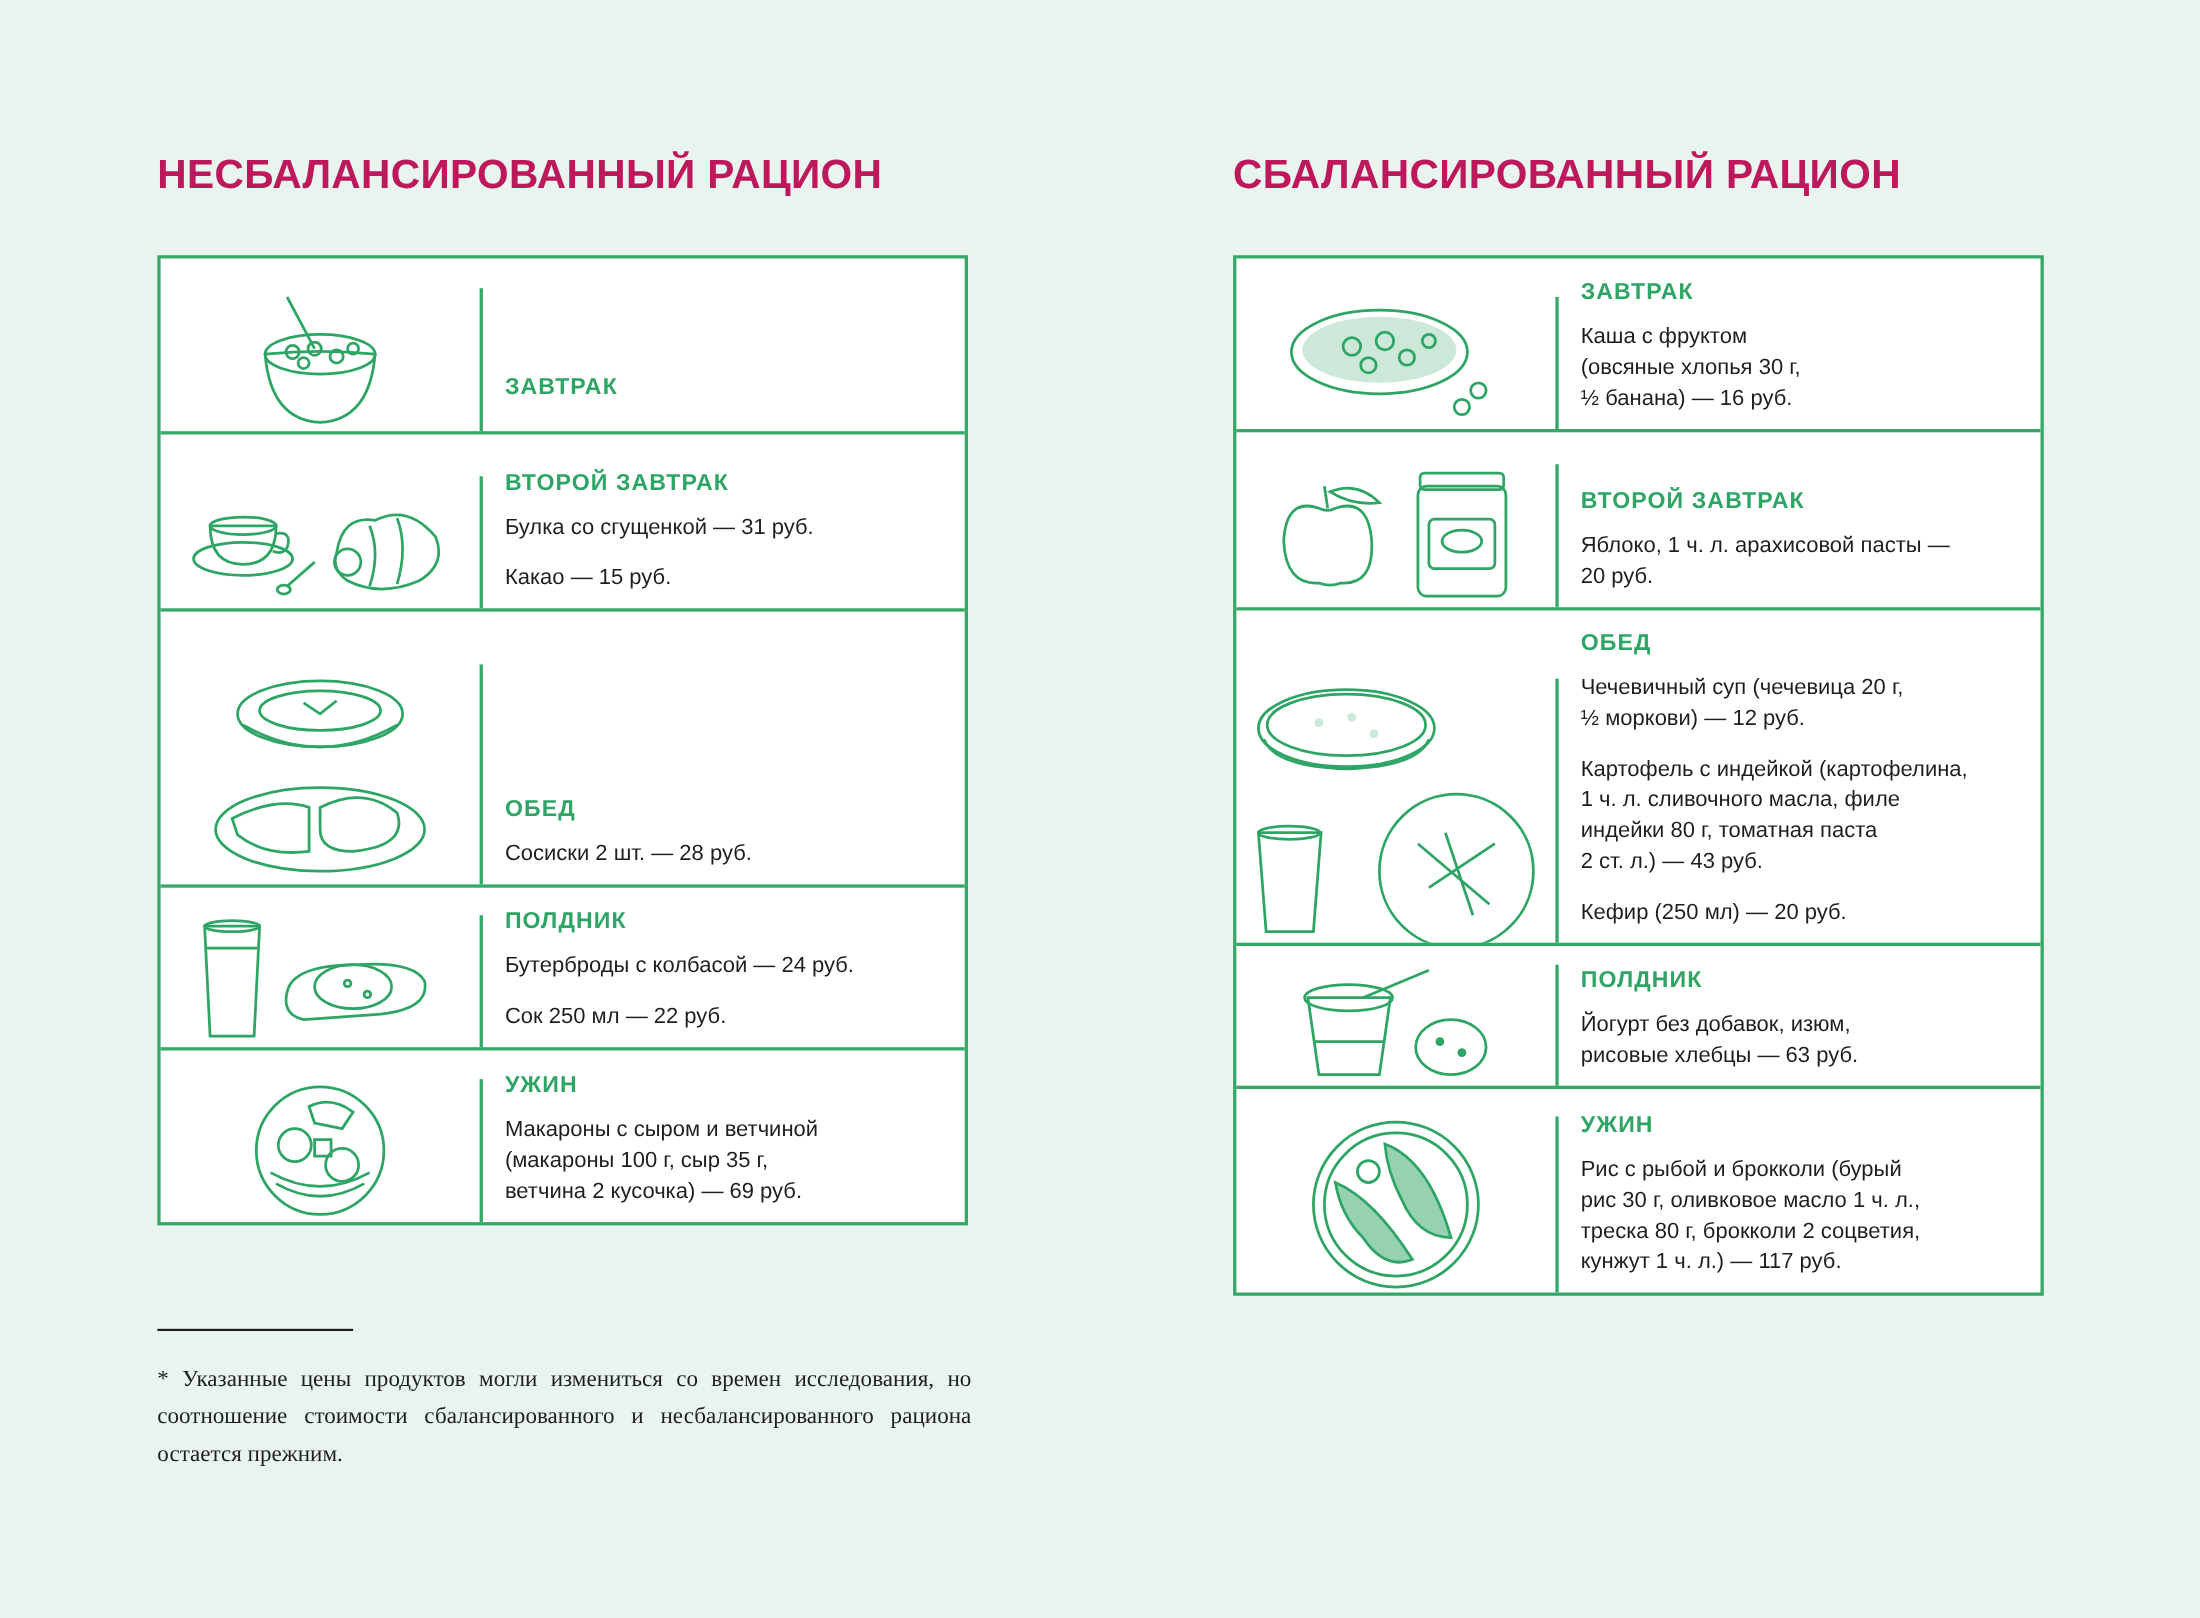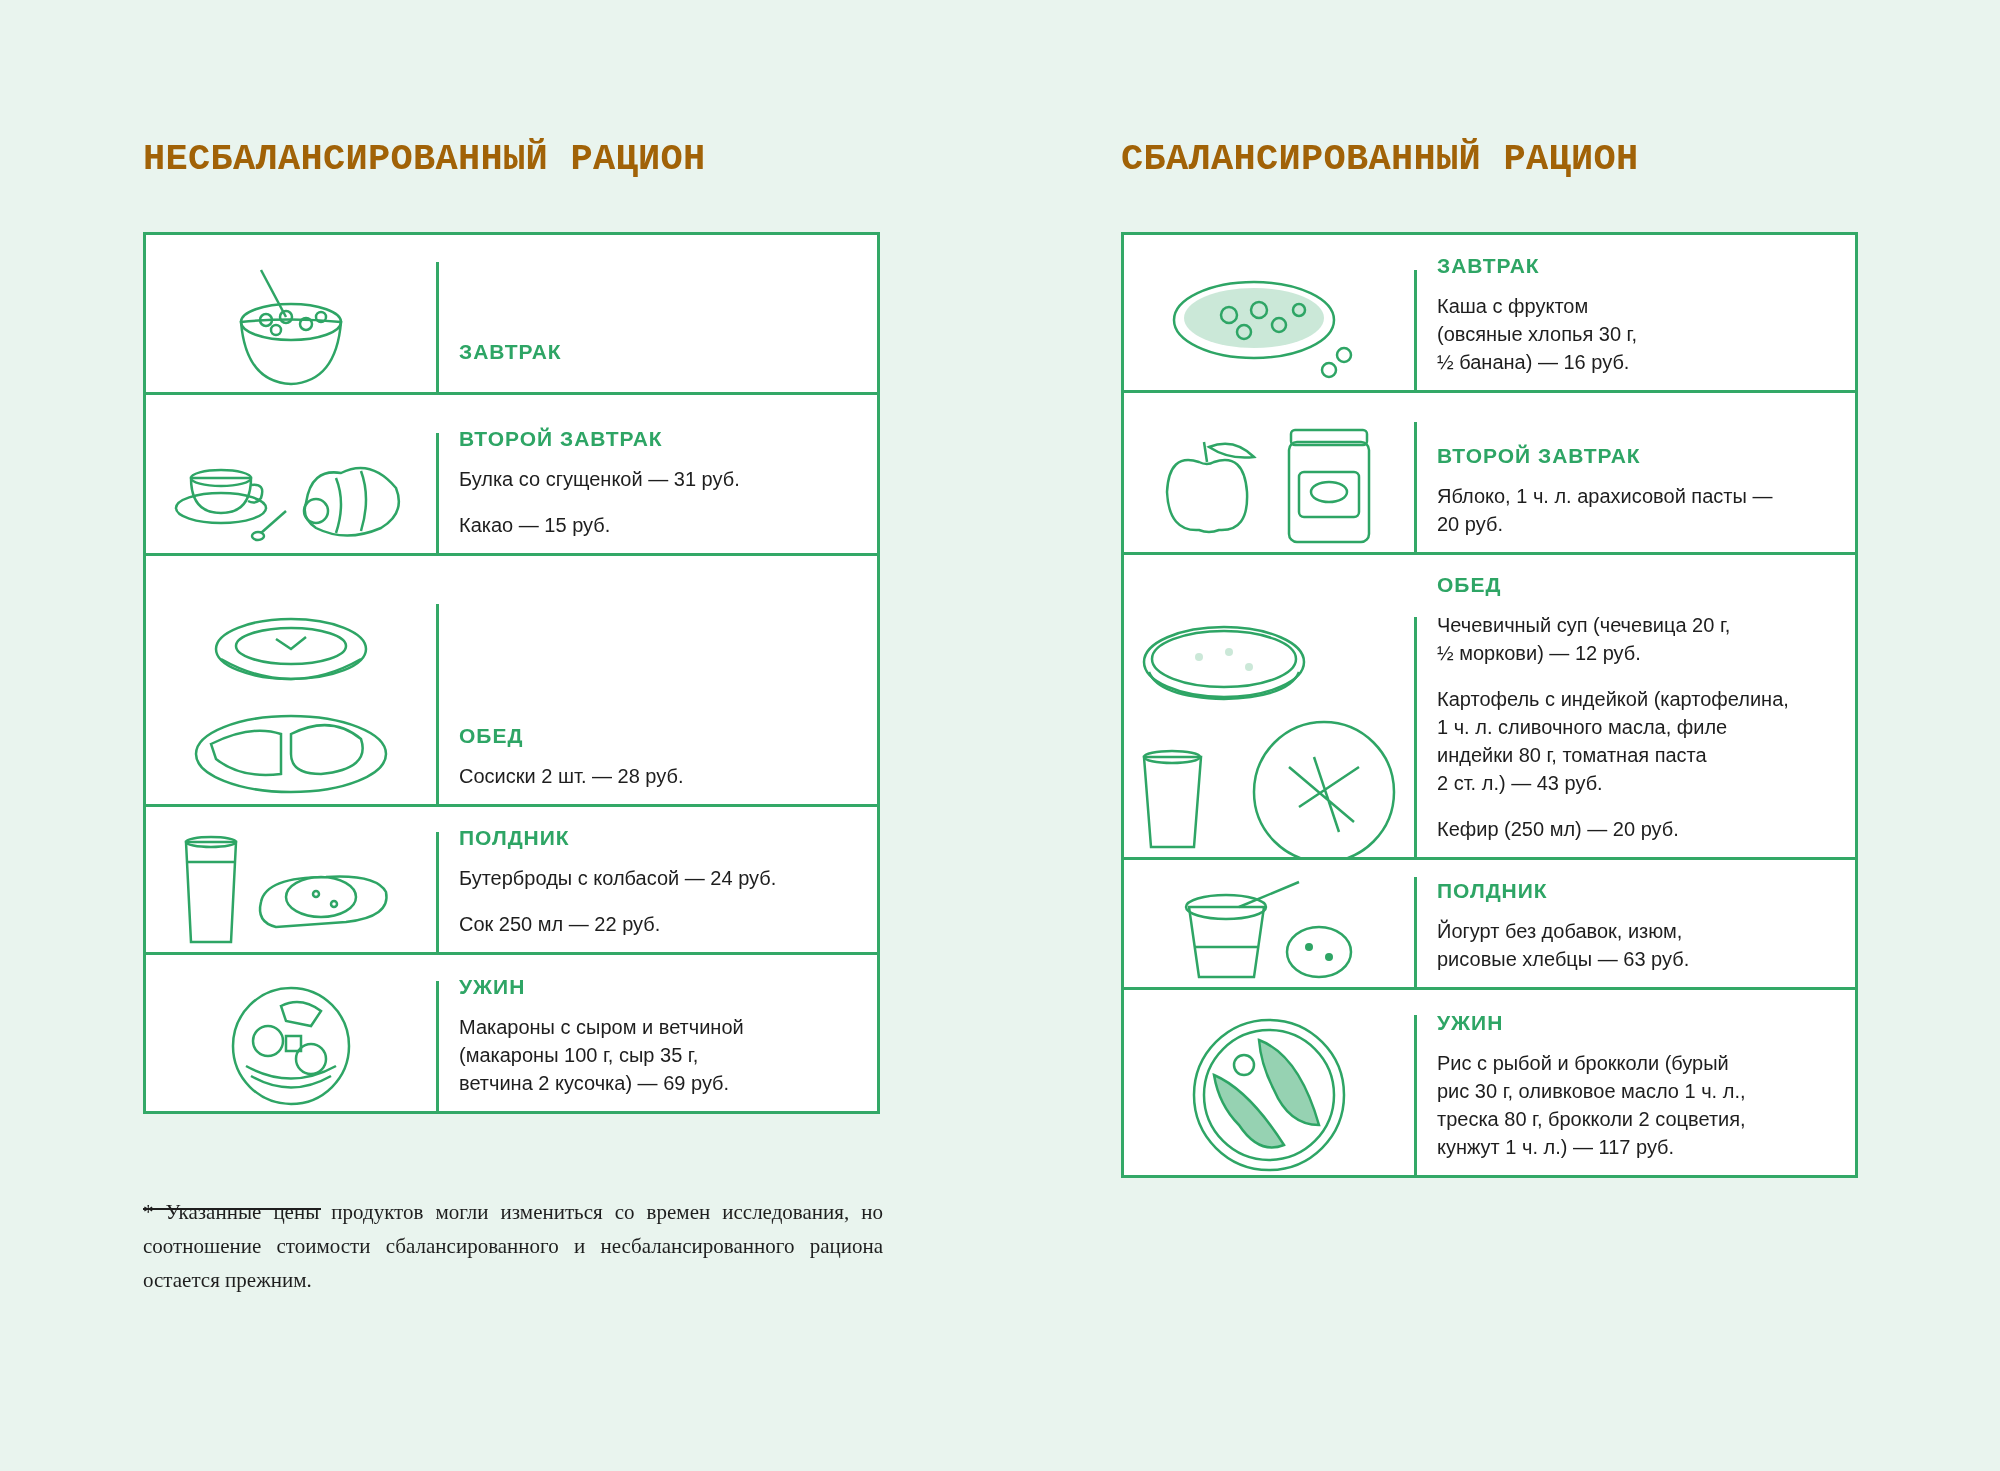--- a/index.html
+++ b/index.html
@@ -10,23 +10,22 @@
     overflow: hidden;
     font-family: "Liberation Sans", "DejaVu Sans", sans-serif;
     color: #1e1e1e;
   }
   .panel { position: absolute; top: 0; width: 737px; }
   .panel.left { left: 143px; }
   .panel.right { left: 1121px; }
   .title {
     position: absolute; top: 138px; left: 0;
     font-size: 37px; font-weight: bold;
-    color: #a16207; letter-spacing: 0.3px;
+    color: #be185d; letter-spacing: 0.3px;
     white-space: nowrap;
-    font-family: Liberation Mono, monospace;
   }
   .table {
     position: absolute; top: 232px; left: 0; width: 737px;
     border: 3px solid #33a867;
     box-sizing: border-box;
     background: #ffffff;
   }
   .row {
     display: flex; border-bottom: 3px solid #33a867;
     box-sizing: border-box;
@@ -49,21 +48,21 @@
   .total {
     background: #33a867; color: #ffffff;
     font-weight: bold; font-size: 20px; letter-spacing: 1px;
     text-align: center; display: flex; align-items: center; justify-content: center;
   }
   .fn-rule {
     position: absolute; left: 143px; top: 1208px;
     width: 178px; height: 2px; background: #1e1e1e;
   }
   .footnote {
-    position: absolute; left: 143px; top: 1195px; width: 740px;
+    position: absolute; left: 143px; top: 1236px; width: 740px;
     font-family: "Liberation Serif", "DejaVu Serif", serif;
     font-size: 21px; line-height: 34px; color: #1e1e1e;
     text-align: justify;
   }
   svg { display: block; }
   .ill { stroke: #2ea565; fill: none; stroke-width: 2.5; }
   .illf { fill: #2ea565; opacity: .25; stroke: none; }
 </style>
 </head>
 <body>

